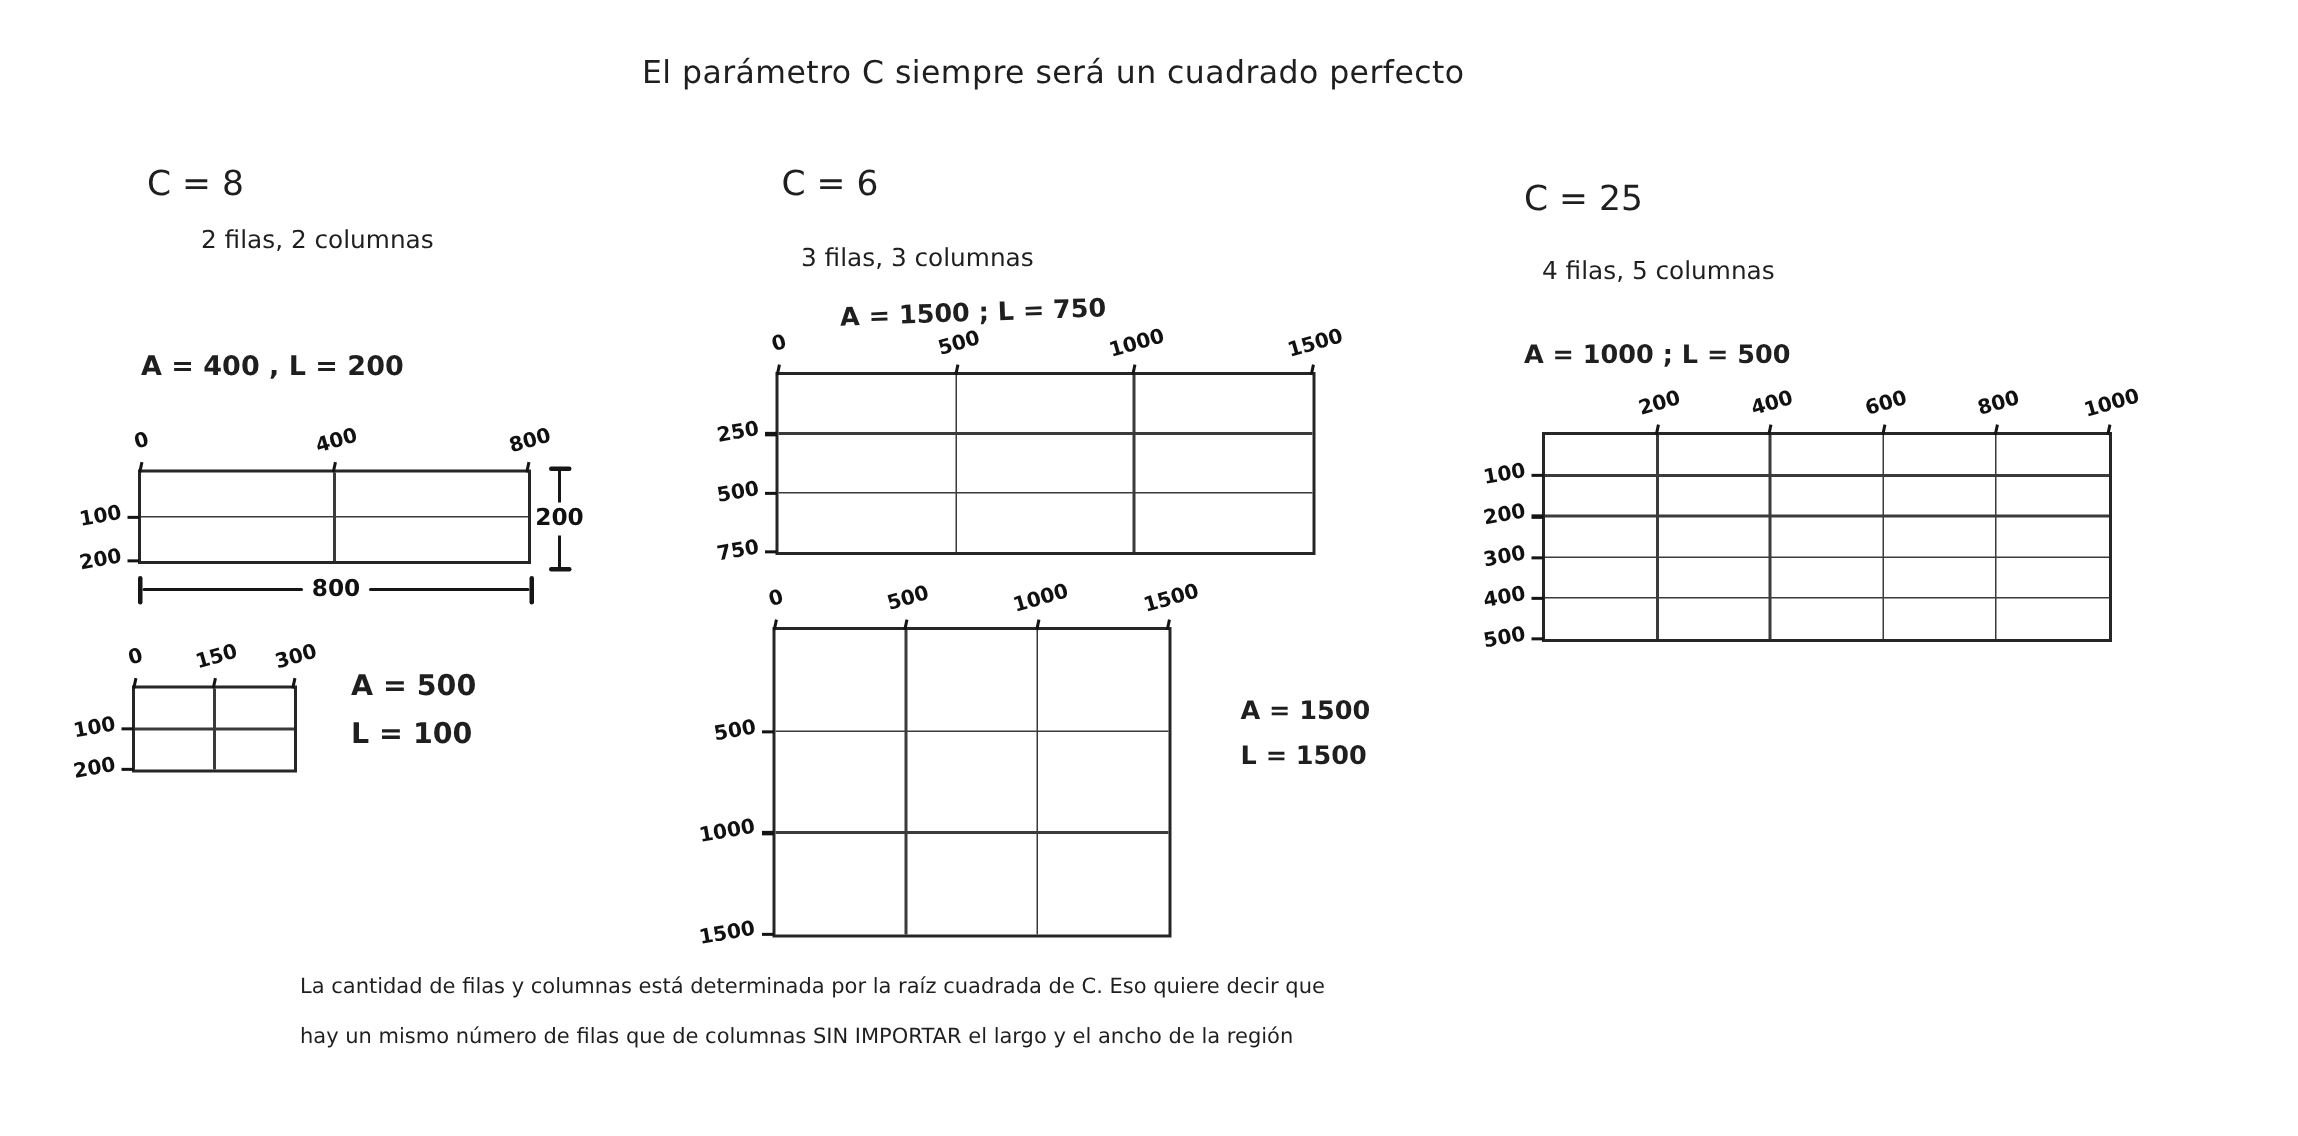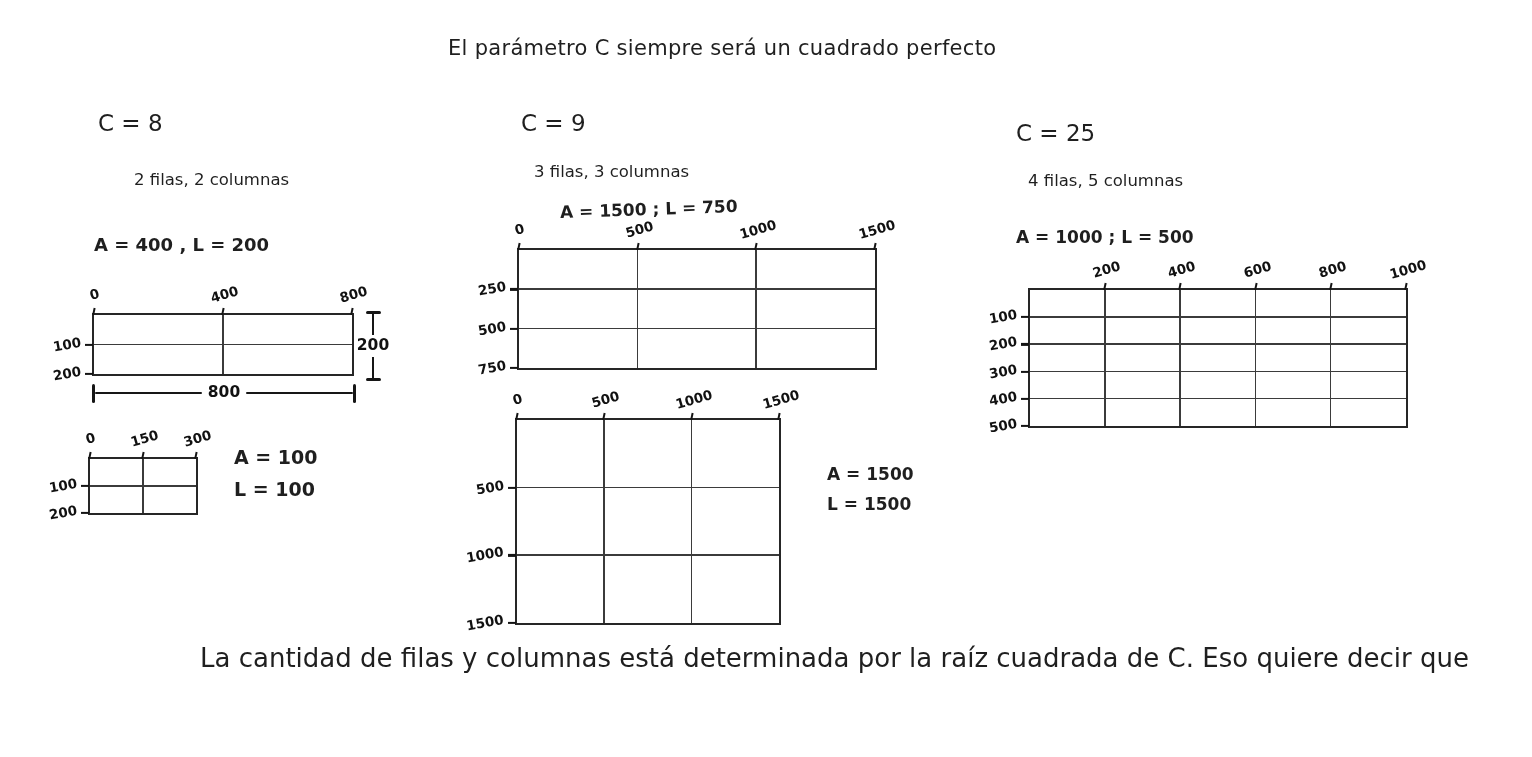--- a/index.html
+++ b/index.html
@@ -5,21 +5,21 @@
   html,body{margin:0;padding:0;background:#ffffff;}
   #canvas{
     position:relative; width:1532px; height:757px; background:#ffffff;
     font-family:"DejaVu Sans", sans-serif; color:#1f1f1f; overflow:hidden;
   }
   .abs{position:absolute; white-space:nowrap;}
   .title{font-size:21px; letter-spacing:0.3px;}
   .c-label{font-size:23px;}
   .rowcol{font-size:16.5px;}
   .params{font-size:18px; font-weight:bold;}
-  .footer-line{font-size:26px; line-height:33px; white-space:nowrap;}
+  .footer-line{font-size:14px; line-height:33px; white-space:nowrap;}
 
   
   .grid{position:absolute; border:2.2px solid #262626; box-sizing:border-box;}
   .vline{position:absolute; top:0; bottom:0; width:1.6px; background:#3b3b3b;}
   .hline{position:absolute; left:0; right:0; height:1.6px; background:#3b3b3b;}
   .xtickmark{position:absolute; top:-7px; height:7px; width:2.2px; background:#141414;
              transform:translateX(-50%) rotate(12deg);}
   .xticklabel{position:absolute; top:-29px; font-size:13.5px; font-weight:bold; color:#111;
               transform:translateX(-45%) rotate(-16deg); white-space:nowrap;}
   .ytickmark{position:absolute; left:-9px; width:8px; height:2.2px; background:#141414;
@@ -41,24 +41,24 @@
   .side-labels div{font-weight:bold; white-space:nowrap;}
   .side-a{font-size:19px; margin-bottom:10px;}
   .side-l{font-size:19px;}
   .tilt-1{transform:rotate(-2deg);}
 </style>
 </head>
 <body>
 
 <div id="canvas">
 
-  <div class="abs title" style="left:448px; top:36px;">El parámetro C siempre será un cuadrado perfecto</div>
+  <div class="abs title" style="left:428px; top:36px;">El parámetro C siempre será un cuadrado perfecto</div>
 
   <div class="abs c-label" style="left:98px; top:110px;">C = 8</div>
-  <div class="abs rowcol" style="left:134px; top:170px;">2 filas, 2 columnas</div>
+  <div class="abs rowcol" style="left:134px; top:150px;">2 filas, 2 columnas</div>
   <div class="abs params" style="left:94px; top:234px;">A = 400 ,   L = 200</div>
 
   <div class="grid" style="left:92px; top:313px; width:262px; height:63px;">
       <div class="vline" style="left: calc(50% - 1px);"></div>
       <div class="hline" style="top: calc(50% - 1px);"></div>
       <div class="xtickmark" style="left: 0%;"></div>
       <div class="xticklabel" style="left: 0%;">0</div>
       <div class="xtickmark" style="left: 50%;"></div>
       <div class="xticklabel" style="left: 50%;">400</div>
       <div class="xtickmark" style="left: 100%;"></div>
@@ -94,25 +94,25 @@
       <div class="xticklabel" style="left: 50%;">150</div>
       <div class="xtickmark" style="left: 100%;"></div>
       <div class="xticklabel" style="left: 100%;">300</div>
       <div class="ytickmark" style="top: 50%;"></div>
       <div class="yticklabel" style="top: 50%;">100</div>
       <div class="ytickmark" style="top: 100%;"></div>
       <div class="yticklabel" style="top: 100%;">200</div>
     </div>
 
   <div class="side-labels" style="left:234px; top:446px;">
-    <div class="side-a">A = 100</div>
+    <div class="side-a">A = 500</div>
     <div class="side-l">L = 100</div>
   </div>
 
-  <div class="abs c-label" style="left:521px; top:110px;">C = 9</div>
+  <div class="abs c-label" style="left:521px; top:110px;">C = 6</div>
   <div class="abs rowcol" style="left:534px; top:162px;">3 filas, 3 columnas</div>
   <div class="abs params tilt-1" style="left:560px; top:199px; font-size:17px;">A = 1500 ;   L = 750</div>
 
   <div class="grid" style="left:517px; top:248px; width:360px; height:122px;">
       <div class="vline" style="left: calc(33.3333% - 1px);"></div>
       <div class="vline" style="left: calc(66.6667% - 1px);"></div>
       <div class="hline" style="top: calc(33.3333% - 1px);"></div>
       <div class="hline" style="top: calc(66.6667% - 1px);"></div>
       <div class="xtickmark" style="left: 0%;"></div>
       <div class="xticklabel" style="left: 0%;">0</div>
@@ -186,15 +186,16 @@
       <div class="ytickmark" style="top: 60%;"></div>
       <div class="yticklabel" style="top: 60%;">300</div>
       <div class="ytickmark" style="top: 80%;"></div>
       <div class="yticklabel" style="top: 80%;">400</div>
       <div class="ytickmark" style="top: 100%;"></div>
       <div class="yticklabel" style="top: 100%;">500</div>
     </div>
 
   <div class="abs" style="left:200px; top:642px;">
     <div class="footer-line">La cantidad de filas y columnas está determinada por la raíz cuadrada de C. Eso quiere decir que</div>
+    <div class="footer-line">hay un mismo número de filas que de columnas SIN IMPORTAR el largo y el ancho de la región</div>
   </div>
 
 </div>
 
 </body></html>

